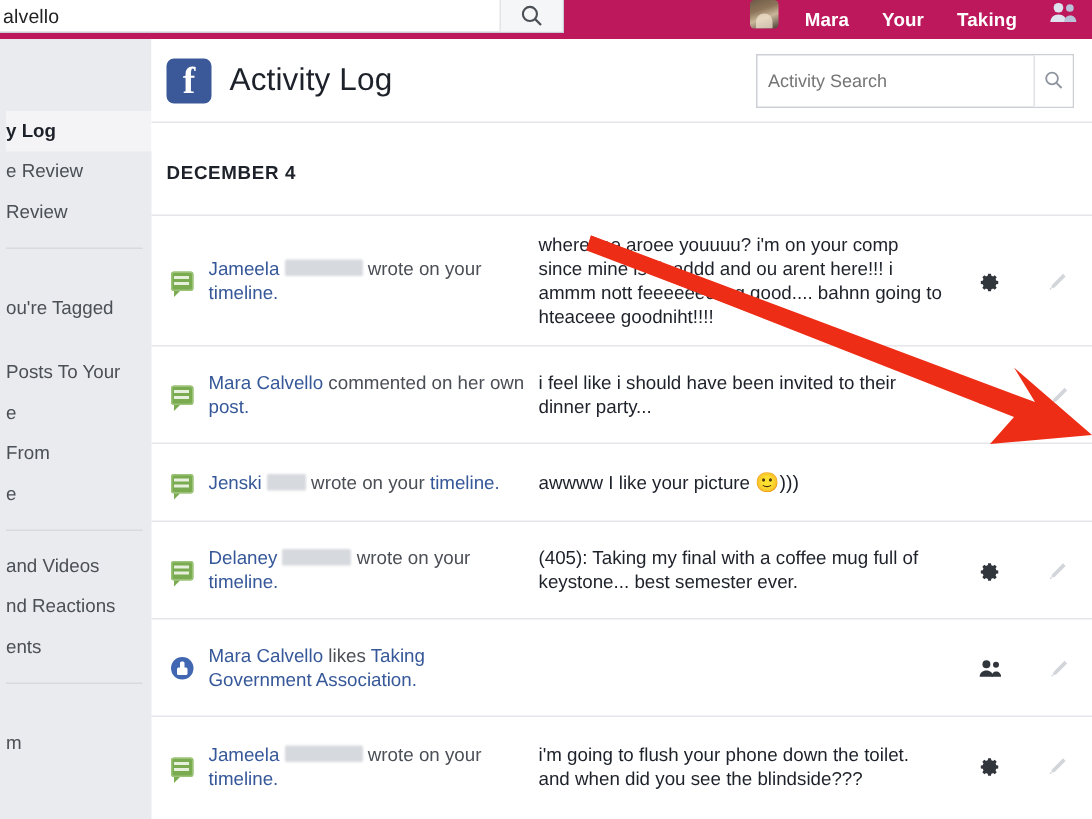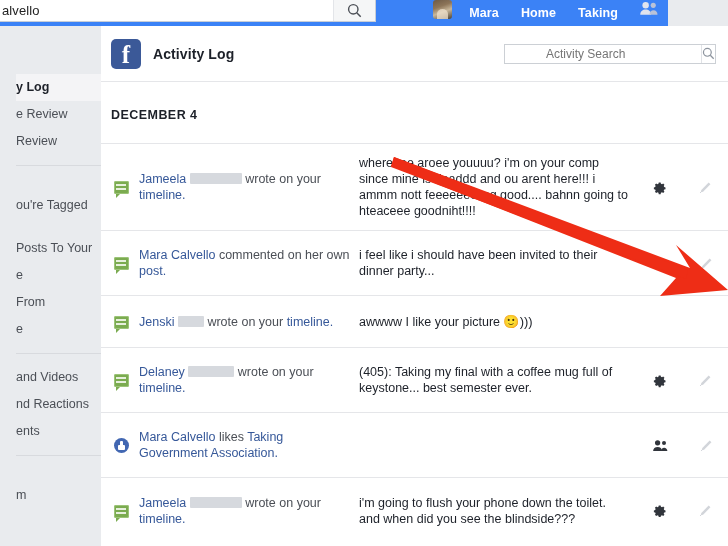--- a/index.html
+++ b/index.html
@@ -7,22 +7,22 @@
     width: 728px; height: 546px;
     overflow: hidden;
     background: #e9ebee;
     font-family: "Liberation Sans", sans-serif;
     -webkit-font-smoothing: antialiased;
   }
 
   
   .topbar {
     position: absolute; top: 0; left: 0;
-    width: 668px; height: 26px;
-    background: #3b82f6;
+    width: 728px; height: 26px;
+    background: #be185d;
     display: flex; align-items: stretch;
     z-index: 40;
   }
   .top-search {
     width: 376px; height: 22px;
     margin-top: 0;
     background: #ffffff;
     display: flex; align-items: center;
     border: 1px solid #c9ced6;
     border-top: none; border-left: none;
@@ -65,21 +65,21 @@
 
   
   .page {
     position: absolute; top: 26px; left: 0;
     width: 728px; height: 520px;
     background: #e9ebee;
   }
 
   
   .sidebar {
-    position: absolute; left: 16px; top: 0;
+    position: absolute; left: 4px; top: 0;
     width: 100px; height: 520px;
     background: #e9ebee;
     border-right: 1px solid #dcdee3;
     padding-top: 48px;
     overflow: hidden;
   }
   .side-item {
     font-size: 12.5px; color: #4b4f56;
     padding: 6px 8px 6px 0;
     margin-left: -26px;
@@ -114,29 +114,29 @@
     width: 30px; height: 30px; border-radius: 5px;
     background: #3b5998;
     color: #fff;
     font-family: "Liberation Serif", serif;
     font-weight: bold; font-size: 25px;
     display: flex; align-items: flex-end; justify-content: center;
     line-height: 29px;
     flex: 0 0 auto;
   }
   .page-title {
-    font-size: 14px; color: #1d2129; font-weight: bold;
+    font-size: 21px; color: #1d2129; font-weight: normal;
     margin-left: 12px; letter-spacing: .1px;
   }
   .act-search {
     margin-left: auto;
-    width: 212px; height: 20px;
+    width: 212px; height: 36px;
     border: 1px solid #ccd0d5;
     background: #fff;
-    display: flex; align-items: center; padding-left: 34px;
+    display: flex; align-items: center;
   }
   .act-search-input {
     flex: 1; border: none; outline: none;
     font-family: "Liberation Sans", sans-serif;
     font-size: 12px; color: #90949c;
     padding-left: 7px; background: transparent;
   }
   .act-search-btn {
     width: 26px; height: 100%;
     border-left: 1px solid #e0e2e6;
@@ -244,21 +244,21 @@
     <div class="top-search-btn">
       <svg width="15" height="15" viewBox="0 0 16 16">
         <circle cx="6.7" cy="6.7" r="5" fill="none" stroke="#4b4f56" stroke-width="1.5"></circle>
         <line x1="10.4" y1="10.4" x2="14.6" y2="14.6" stroke="#4b4f56" stroke-width="1.6"></line>
       </svg>
     </div>
   </div>
   <div class="top-right">
     <div class="top-avatar"></div>
     <div class="top-link">Mara</div>
-    <div class="top-link">Home</div>
+    <div class="top-link">Your</div>
     <div class="top-link">Taking</div>
     <div class="top-profile-icon">
       <svg width="19" height="16" viewBox="0 0 20 16">
         <circle cx="7" cy="5" r="3.4" fill="#dfe3ee"></circle>
         <path d="M1.3 15c0-3.2 2.5-5.3 5.7-5.3S12.7 11.8 12.7 15z" fill="#dfe3ee"></path>
         <circle cx="15" cy="5.2" r="2.7" fill="#b9c2d8"></circle>
         <path d="M11 15c0-2.7 1.9-4.5 4.3-4.5S19.5 12.3 19.5 15z" fill="#b9c2d8"></path>
       </svg>
     </div>
   </div>

